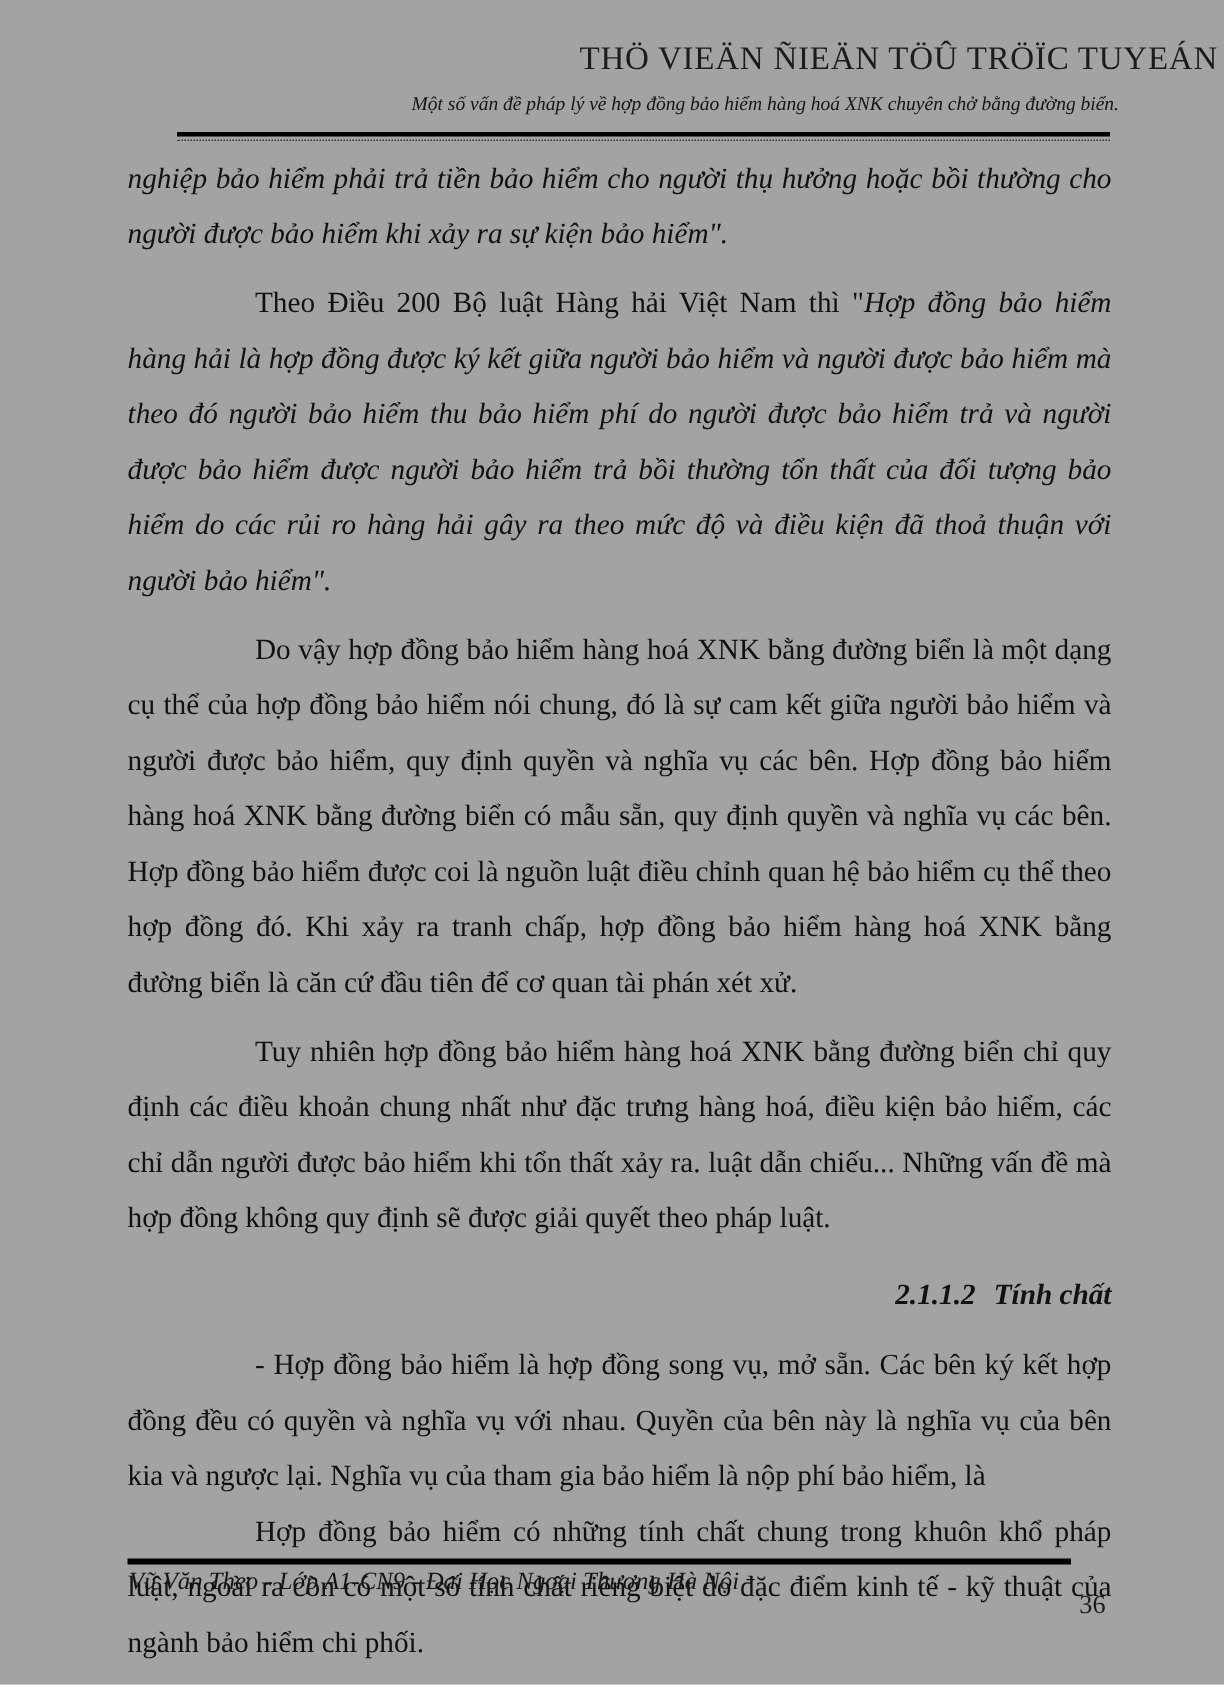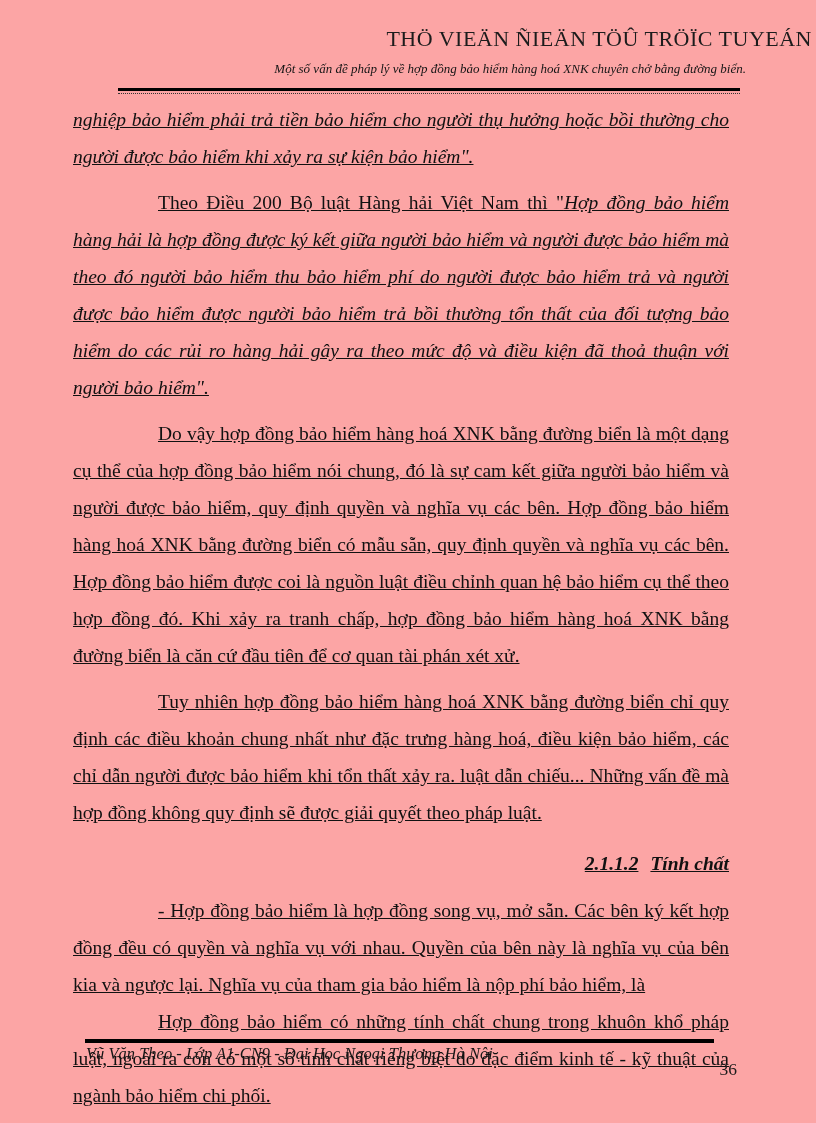--- a/index.html
+++ b/index.html
@@ -1,19 +1,19 @@
 <!DOCTYPE html>
 <html><head>
 <meta charset="utf-8">
 <style>
   html,body{margin:0;padding:0;background:#e8e8e8;}
   .page{
     position:relative;
     width:816px;height:1123px;
-    background:#fca5a5;
+    background:#a3a3a3;
     margin:0 auto;
     font-family:"Liberation Serif","DejaVu Serif",serif;
     color:#111;
     overflow:hidden;
   }
   .watermark{
     position:absolute;
     top:26px;right:4px;
     font-size:22px;
     letter-spacing:0.5px;
@@ -31,25 +31,24 @@
   }
   .header-rule{
     position:absolute;
     top:88px;left:118px;width:622px;
     height:2px;
     border-top:3.5px solid #000;
     border-bottom:1px dotted #333;
   }
   .content{
     position:absolute;
-    top:101px;left:73px;width:656px;
+    top:101px;left:85px;width:656px;
     font-size:19.5px;
     line-height:37px;
     text-align:justify;
-    text-decoration:underline;
   }
   .content p{margin:0 0 0 0;padding:0;}
   .content p + p{margin-top:9px;}
   .para-indent{text-indent:85px;}
   .italic{font-style:italic;}
   .section-heading{
     margin:14px 0 10px 0;
     padding-left:85px;
     font-weight:bold;
     font-style:italic;

